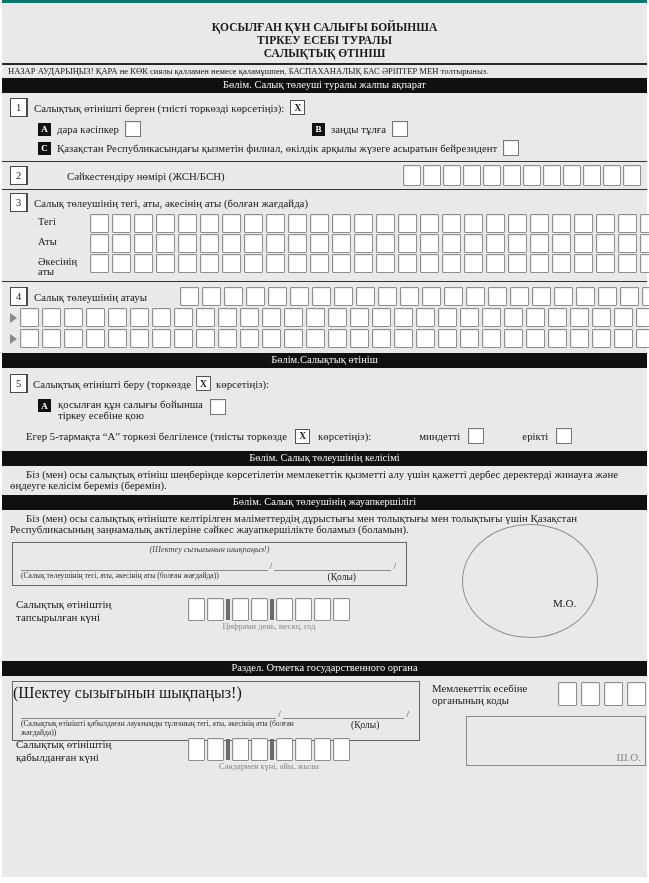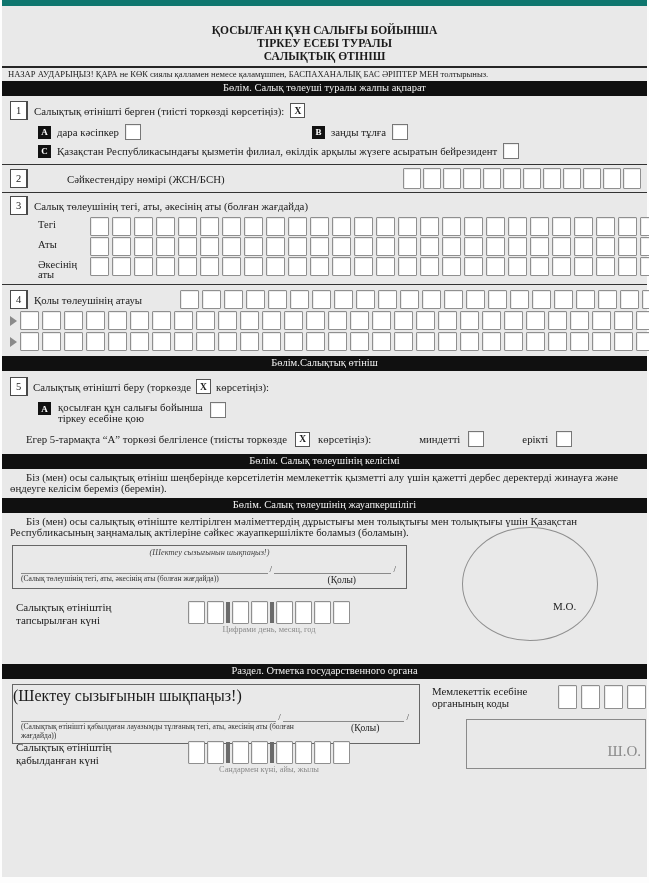--- a/index.html
+++ b/index.html
@@ -1,17 +1,17 @@
 <!DOCTYPE html>
 <html><head>
 <meta charset="utf-8">
 <style>
   html,body{margin:0;padding:0;}
   .page{position:relative;width:649px;height:883px;background:#fdfdfd;font-family:"Liberation Serif",serif;color:#1a1a1a;overflow:hidden;}
-  .sheet{position:absolute;left:2px;top:0;width:645px;height:877px;background:#e9e9e9;border-top:6px solid #0f766e;box-sizing:border-box;}
+  .sheet{position:absolute;left:2px;top:0;width:645px;height:877px;background:#e9e9e9;border-top:3px solid #0f766e;box-sizing:border-box;}
   
   .title{margin-top:18px;text-align:center;font-weight:bold;font-size:11.5px;line-height:13px;}
   .rule{border-top:2px solid #262626;margin:3px 0 0 0;}
   .rule-thin{border-top:1.5px solid #333;margin:0;}
   .notice{font-size:8.6px;padding:1px 4px 2px 6px;line-height:10px;}
   .band{background:#101010;color:#f2f2f2;text-align:center;font-size:10.5px;height:15px;line-height:13px;}
   
   .numbox{display:inline-flex;align-items:center;justify-content:center;width:15px;height:17px;background:#fff;border:1px solid #4a4a4a;border-right-width:2.5px;font-size:10.5px;flex:none;}
   .codebox{display:inline-flex;align-items:center;justify-content:center;width:13px;height:13px;background:#111;color:#fff;font-weight:bold;font-size:9px;flex:none;}
   .xbox{display:inline-flex;align-items:center;justify-content:center;width:13px;height:13px;background:#fff;border:1px solid #555;font-weight:bold;font-size:9.5px;flex:none;}
@@ -81,21 +81,21 @@
   
   .statewrap{position:relative;height:100px;}
   .statebox{position:absolute;left:10px;top:5px;width:408px;border:1px solid #666;padding:2px 0 3px 0;box-sizing:border-box;}
   .statebox .caprow .capl{width:300px;flex:none;}
   .statebox .caprow .capr{margin-left:30px;}
   .orgrow{position:absolute;left:430px;top:6px;width:214px;display:flex;align-items:flex-start;}
   .orgrow .olbl{font-size:10.8px;line-height:12px;flex:1;}
   .cells-org{gap:4px;}
   .cells-org .cell{width:17px;height:22px;}
   .shobox{position:absolute;left:464px;top:40px;width:180px;height:50px;border:1.5px solid #8a8a8a;box-sizing:border-box;}
-  .shobox span{position:absolute;right:4px;bottom:8px;font-size:15px;color:#8a8a8a;}
+  .shobox span{position:absolute;right:4px;bottom:2px;font-size:11px;color:#8a8a8a;}
   .statedate{position:absolute;left:14px;top:62px;display:flex;align-items:flex-start;}
   .statedate .dlbl{width:172px;font-size:11px;line-height:13px;flex:none;}
 </style>
 </head>
 <body>
 
 <div class="page">
   <div class="sheet">
 
     <div class="title">
@@ -255,21 +255,21 @@
             <span class="cell"></span>
           </div>
       </div>
     </div>
 
     <div class="rule-thin"></div>
 
     <div class="sec">
       <div class="s4-row1">
         <span class="numbox">4</span>
-        <span class="lbl">Қолы төлеушінің атауы</span>
+        <span class="lbl">Салық төлеушінің атауы</span>
         <div class="cells cells-23">
             <span class="cell"></span>
             <span class="cell"></span>
             <span class="cell"></span>
             <span class="cell"></span>
             <span class="cell"></span>
             <span class="cell"></span>
             <span class="cell"></span>
             <span class="cell"></span>
             <span class="cell"></span>

